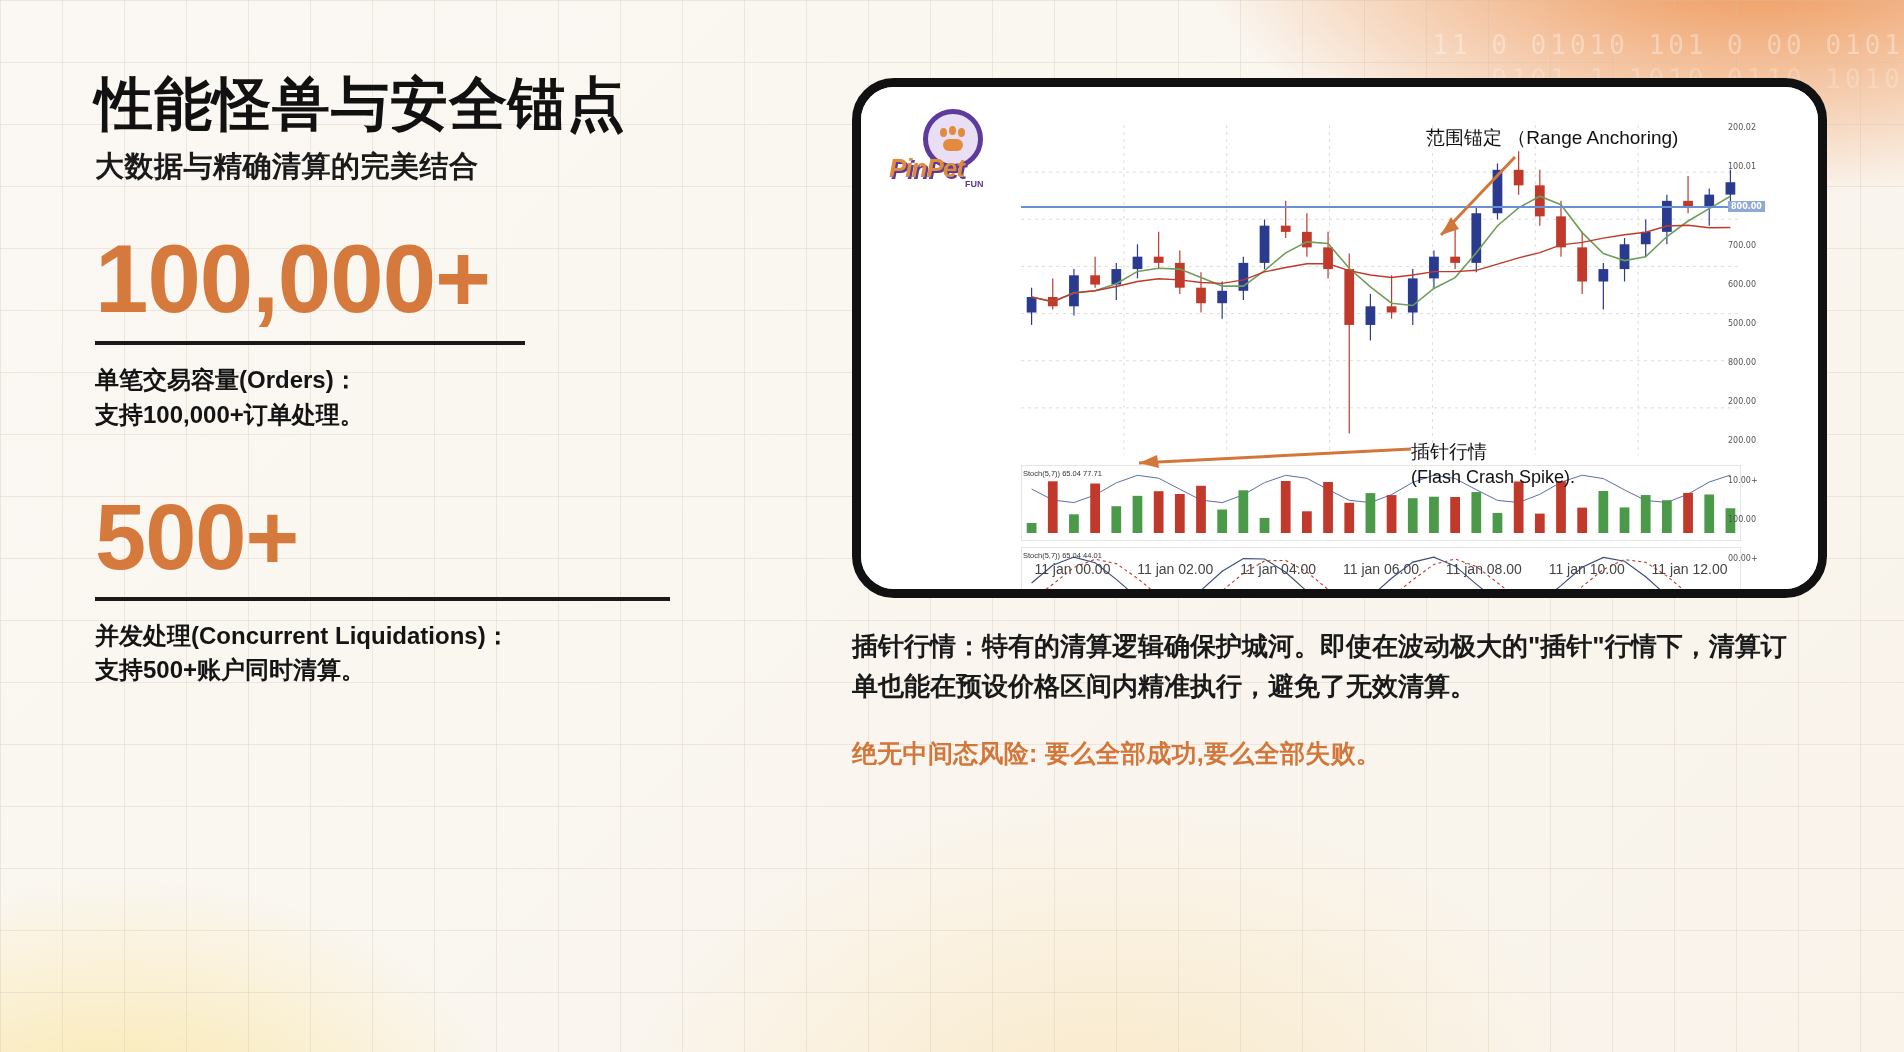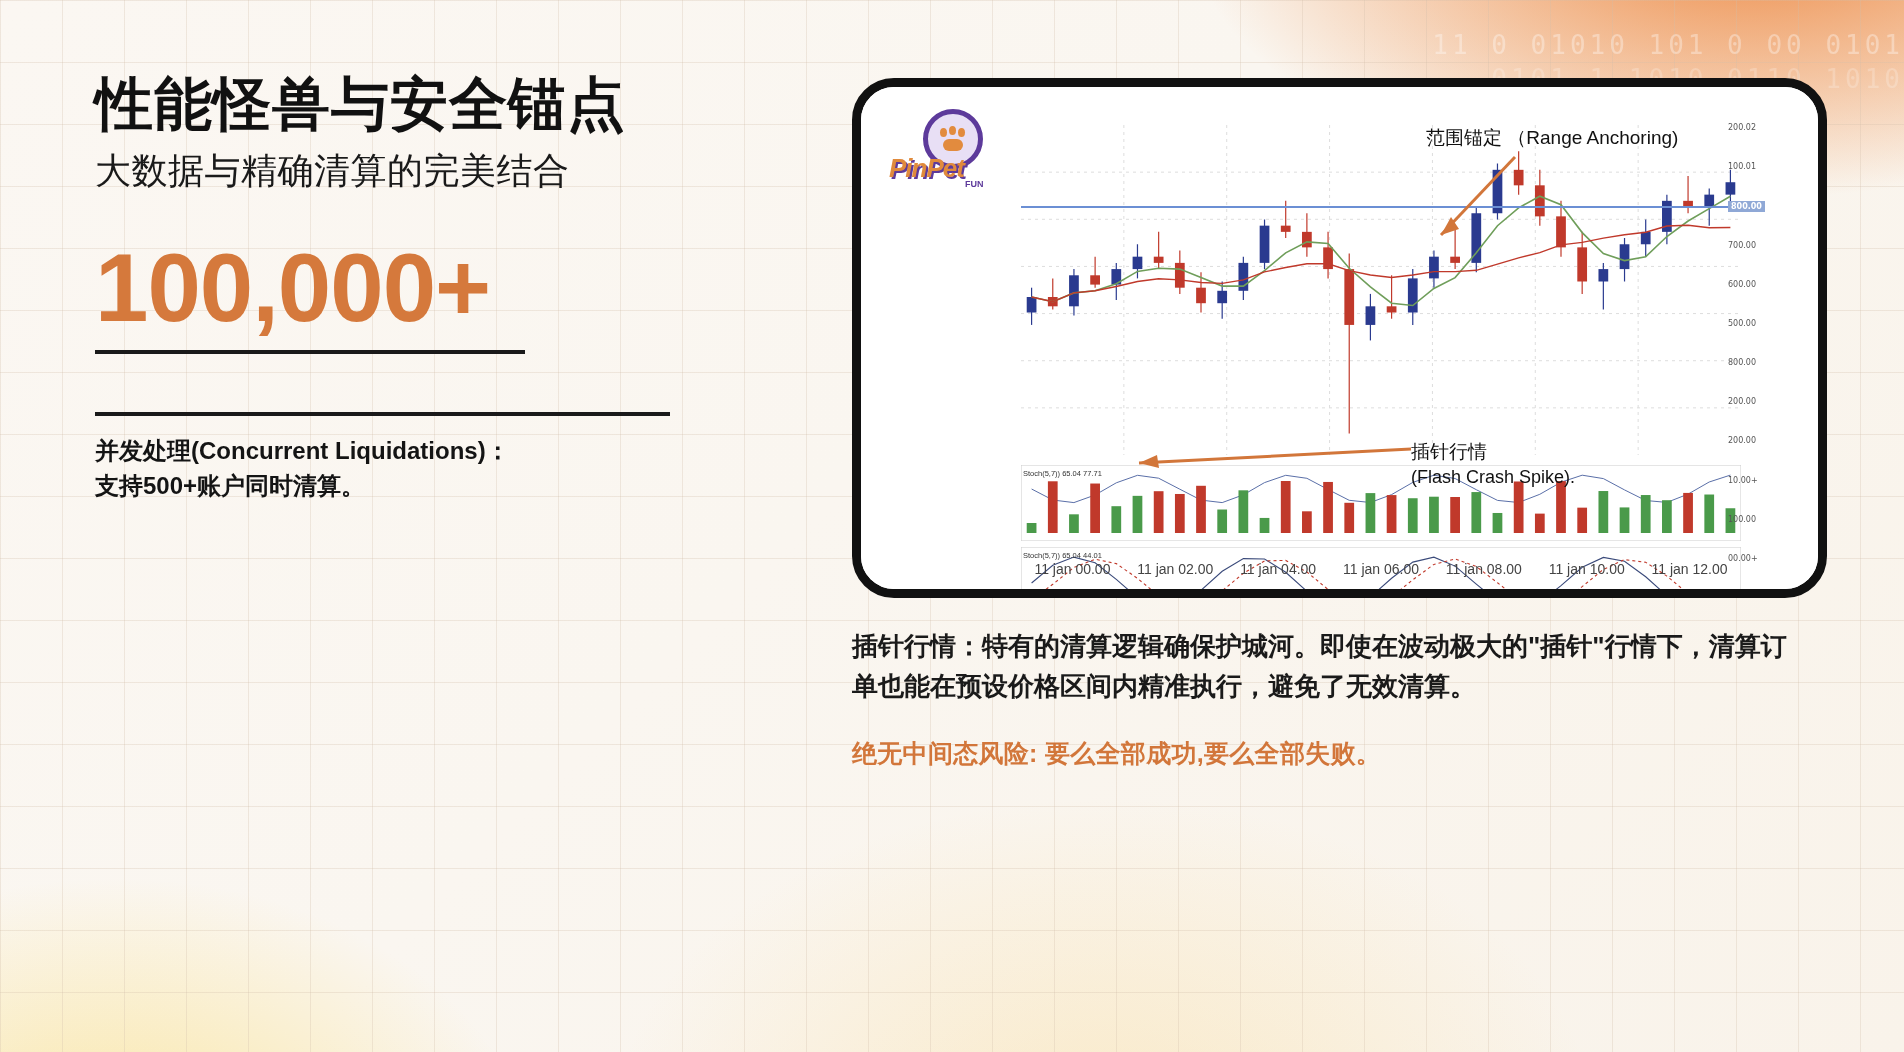--- a/index.html
+++ b/index.html
@@ -35,21 +35,21 @@
   .binary-strip .row2 { color: rgba(255,255,255,0.22); }
 
   
   .left { position: absolute; left: 95px; top: 72px; width: 660px; }
   .headline {
     font-size: 58px; font-weight: 800; color: #111; letter-spacing: 1px;
     line-height: 1.12;
   }
   .subheadline {
     margin-top: 10px;
-    font-size: 36px; font-weight: 400; color: #1a1a1a; letter-spacing: 0.5px;
+    font-size: 29px; font-weight: 700; color: #1a1a1a; letter-spacing: 0.5px;
   }
   .stat-block { margin-top: 44px; }
   .stat-number {
     font-size: 96px; font-weight: 800; color: #d5793c; line-height: 1.0;
     letter-spacing: -1px;
   }
   .stat-rule {
     height: 4px; background: #1a1a1a; margin-top: 14px; margin-bottom: 18px;
   }
   .rule-w1 { width: 430px; }
@@ -162,23 +162,28 @@
     <div class="row2">0101 1  1010   0110    1010</div>
   </div>
 
   <div class="left">
     <div class="headline">性能怪兽与安全锚点</div>
     <div class="subheadline">大数据与精确清算的完美结合</div>
 
     <div class="stat-block">
       <div class="stat-number">100,000+</div>
       <div class="stat-rule rule-w1"></div>
+      <div class="stat-desc">
+        <div>单笔交易容量(Orders)：</div>
+        <div>支持100,000+订单处理。</div>
+      </div>
     </div>
 
     <div class="stat-block second">
+      <div class="stat-number">500+</div>
       <div class="stat-rule rule-w2"></div>
       <div class="stat-desc">
         <div>并发处理(Concurrent Liquidations)：</div>
         <div>支持500+账户同时清算。</div>
       </div>
     </div>
   </div>
 
   <div class="right">
 

